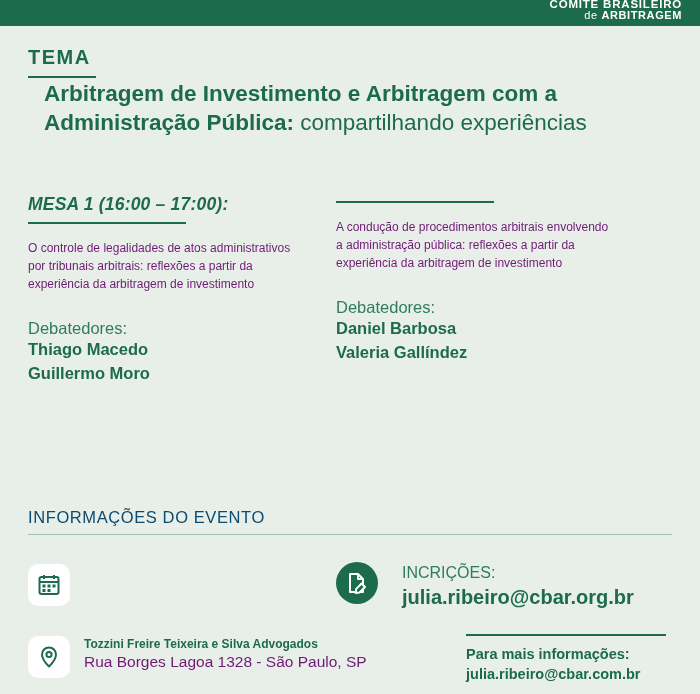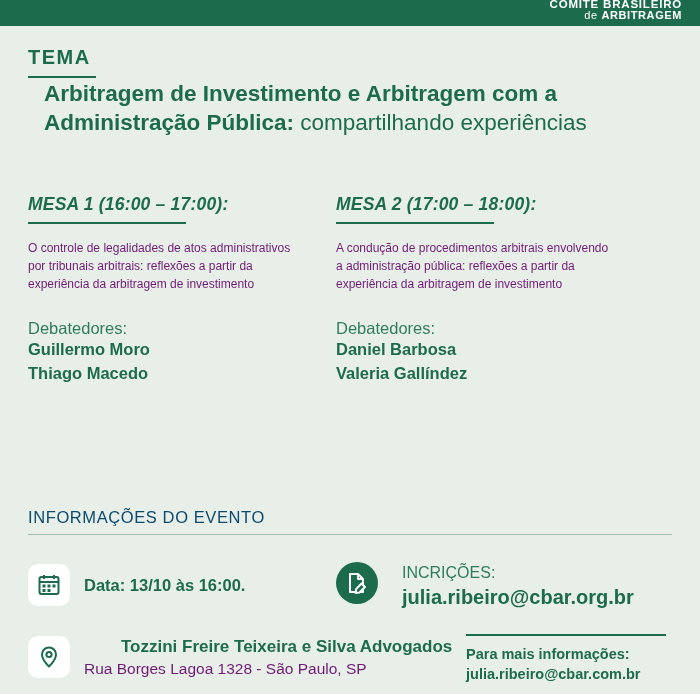--- a/index.html
+++ b/index.html
@@ -199,25 +199,24 @@
   .insc-mail {
     font-size: 20px;
     font-weight: bold;
     color: #1c6b4c;
     line-height: 1.4;
   }
 
   .addr-row { left: 28px; top: 610px; align-items: flex-start; }
   .addr-texts { margin-left: 14px; }
   .addr-name {
-    font-size: 17px;
+    font-size: 12px;
     font-weight: bold;
     color: #1c6b4c;
     line-height: 1.35;
-    margin-left: 37px;
   }
   .addr-street {
     font-size: 15.5px;
     color: #701a75;
     line-height: 1.35;
   }
 
   .more-box {
     position: absolute;
     left: 466px;
@@ -259,26 +258,25 @@
 
   <div class="tema-title">
     <span>Arbitragem de Investimento e Arbitragem com a Administração Pública:</span><span class="light"> compartilhando experiências</span>
   </div>
 
   <div class="mesa mesa-1">
     <div class="mesa-head">MESA 1 (16:00 – 17:00):</div>
     <div class="mesa-rule"></div>
     <div class="mesa-desc">O controle de legalidades de atos administrativos por tribunais arbitrais: reflexões a partir da experiência da arbitragem de investimento</div>
     <div class="deb-label">Debatedores:</div>
+    <div class="deb-name">Thiago Macedo</div>
     <div class="deb-name">Guillermo Moro</div>
-    <div class="deb-name">Thiago Macedo</div>
   </div>
 
   <div class="mesa mesa-2">
-    <div class="mesa-head">MESA 2 (17:00 – 18:00):</div>
     <div class="mesa-rule"></div>
     <div class="mesa-desc">A condução de procedimentos arbitrais envolvendo a administração pública: reflexões a partir da experiência da arbitragem de investimento</div>
     <div class="deb-label">Debatedores:</div>
     <div class="deb-name">Daniel Barbosa</div>
     <div class="deb-name">Valeria Gallíndez</div>
   </div>
 
   <div class="info-head">INFORMAÇÕES DO EVENTO</div>
   <div class="info-rule"></div>
 
@@ -289,21 +287,20 @@
         <line x1="2.5" y1="9" x2="21.5" y2="9" stroke="#1c6b4c" stroke-width="2"></line>
         <line x1="7" y1="2" x2="7" y2="6" stroke="#1c6b4c" stroke-width="2"></line>
         <line x1="17" y1="2" x2="17" y2="6" stroke="#1c6b4c" stroke-width="2"></line>
         <rect x="5.5" y="11.5" width="3" height="3" fill="#1c6b4c"></rect>
         <rect x="10.5" y="11.5" width="3" height="3" fill="#1c6b4c"></rect>
         <rect x="15.5" y="11.5" width="3" height="3" fill="#1c6b4c"></rect>
         <rect x="5.5" y="16" width="3" height="3" fill="#1c6b4c"></rect>
         <rect x="10.5" y="16" width="3" height="3" fill="#1c6b4c"></rect>
       </svg>
     </div>
-    <div class="date-text">Data: 13/10 às 16:00.</div>
   </div>
 
   <div class="row-item insc-row">
     <div class="icon-circle">
       <svg width="24" height="24" viewBox="0 0 24 24" aria-hidden="true">
         <path d="M5 3h8l5 5v13H5z" fill="none" stroke="#ffffff" stroke-width="2" stroke-linejoin="round"></path>
         <path d="M13 3v5h5" fill="none" stroke="#ffffff" stroke-width="2" stroke-linejoin="round"></path>
         <path d="M16.5 12.5l3.5 3.5-5.5 5.5-3.8.4.4-3.8z" fill="#1c6b4c" stroke="#ffffff" stroke-width="2" stroke-linejoin="round"></path>
       </svg>
     </div>

